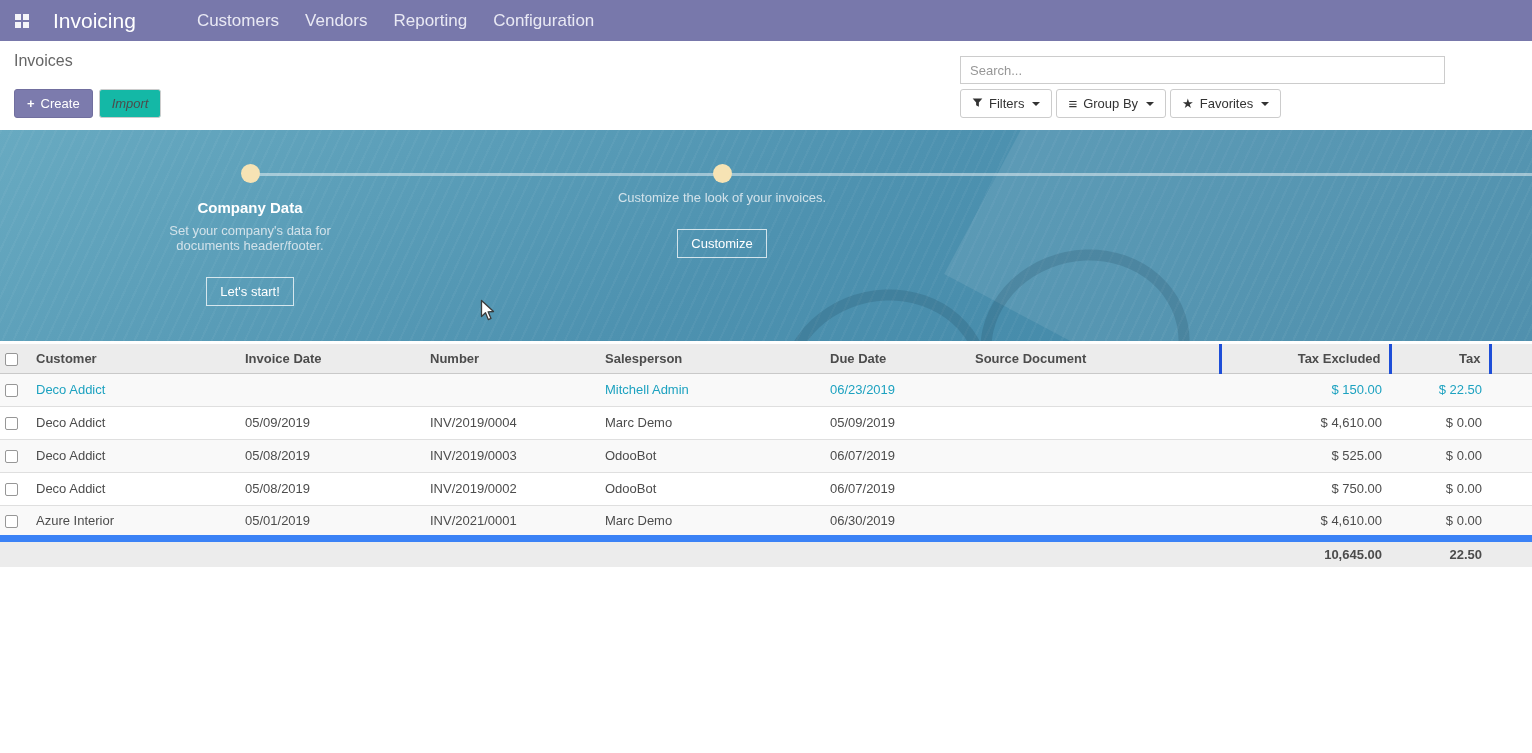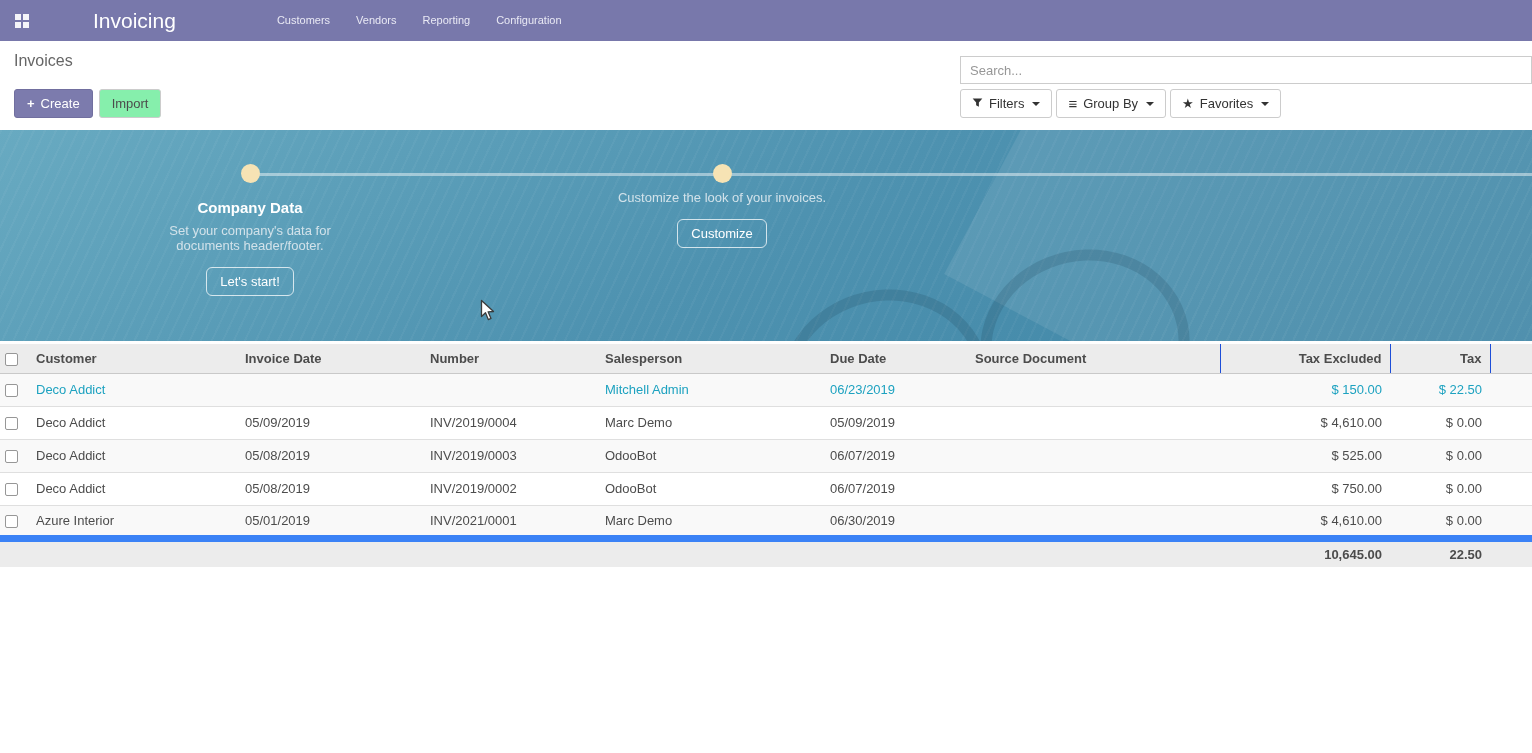--- a/index.html
+++ b/index.html
@@ -4,35 +4,35 @@
 <style>
   * { box-sizing: border-box; margin: 0; padding: 0; }
   html,body { width:1532px; height:753px; }
   body {
     font-family: "Liberation Sans", sans-serif;
     background:#fff; position:relative; overflow:hidden;
     color:#4c4c4c;
   }
 
   
-  .navbar { height:41px; background:#7878ab; display:flex; align-items:center; padding:0 16px 0 8px;gap:40px; }
+  .navbar { height:41px; background:#7878ab; display:flex; align-items:center; padding:0 16px 0 8px; }
   .apps-btn { width:28px; height:28px; display:flex; align-items:center; justify-content:center; cursor:pointer; }
   .brand { color:#fff; font-size:21px; font-weight:400; margin-left:17px; cursor:pointer; }
   .nav-menu { display:flex; margin-left:48px; height:41px; }
-  .nav-item { color:#e9e9f4; font-size:11px; line-height:41px; padding:0 13px; cursor:pointer; }
+  .nav-item { color:#e9e9f4; font-size:17px; line-height:41px; padding:0 13px; cursor:pointer; }
 
   
   .control-panel { position:relative; height:89px; background:#fff; }
   .page-title { position:absolute; left:14px; top:11px; font-size:16px; font-weight:400; color:#666; }
   .btn-row { position:absolute; left:14px; top:48px; display:flex; gap:6px; }
   .btn { height:29px; padding:0 12px; font-size:13px; border-radius:3px; display:inline-flex; align-items:center; gap:6px; cursor:pointer; border:1px solid transparent; }
   .btn-primary { background:#7c7bad; color:#fff; border-color:#716f9f; }
-  .btn-default { background:#86efac; color:#4c4c4c; border-color:#ccc; }
+  .btn-default { background:#14b8a6; color:#4c4c4c; border-color:#ccc;font-style:italic; }
   .plus-glyph { font-weight:bold; font-size:13px; }
-  .search-box { position:absolute; left:960px; top:15px; width:572px; height:28px; border:1px solid #ccc; padding:0 9px; font-size:13px; color:#555; outline:none; font-family:"Liberation Sans",sans-serif; }
+  .search-box { position:absolute; left:960px; top:15px; width:485px; height:28px; border:1px solid #ccc; padding:0 9px; font-size:13px; color:#555; outline:none; font-family:"Liberation Sans",sans-serif; }
   .search-box::placeholder { color:#979797; }
   .filter-row { position:absolute; left:960px; top:48px; display:flex; gap:4px; }
   .cp-btn { height:29px; border:1px solid #ccc; background:#fff; border-radius:3px; font-size:13px; color:#333; display:inline-flex; align-items:center; gap:6px; padding:0 11px; cursor:pointer;text-align:right; }
   .caret { width:0; height:0; border-left:4px solid transparent; border-right:4px solid transparent; border-top:4px solid #333; margin-left:2px; }
   .gb-glyph { font-size:15px; font-weight:bold; line-height:1; }
   .star-glyph { font-size:13px; line-height:1; }
 
   
   .banner { position:relative; height:211px; overflow:hidden;
     background:linear-gradient(150deg,#68aac1 0%,#4e92b0 50%,#3f86a6 100%); }
@@ -42,27 +42,27 @@
     background:rgba(255,255,255,.09); transform:rotate(28deg); }
   .banner .lens { position:absolute; border:11px solid rgba(20,50,70,.16); border-radius:50%; }
   .lens1 { width:210px; height:190px; left:780px; top:160px; transform:rotate(-12deg); }
   .lens2 { width:210px; height:190px; left:980px; top:120px; transform:rotate(-12deg); }
   .progress-line { position:absolute; left:250px; right:0; top:43px; height:3px; background:rgba(255,255,255,.45); }
   .step { position:absolute; top:34px; width:280px; text-align:center; }
   .step-1 { left:110px; } .step-2 { left:582px; } .step-3 { left:1054px; }
   .dot { width:19px; height:19px; border-radius:50%; background:#f6e3b4; margin:0 auto; }
   .step-title { margin-top:16px; font-size:15px; font-weight:bold; color:#fff; }
   .step-desc { margin-top:7px; font-size:13px; line-height:15px; color:#d2e2ea; padding:0 30px; }
-  .step-btn { margin-top:14px; background:transparent; border:1px solid rgba(255,255,255,.75); color:#fff; font-size:13px; padding:6px 13px; border-radius:6px; cursor:pointer; font-family:"Liberation Sans",sans-serif; }
+  .step-btn { margin-top:24px; background:transparent; border:1px solid rgba(255,255,255,.75); color:#fff; font-size:13px; padding:6px 13px; border-radius:0; cursor:pointer; font-family:"Liberation Sans",sans-serif; }
 
   
   .list-table { width:1532px; border-collapse:collapse; table-layout:fixed; margin-top:3px; font-size:13px; color:#4c4c4c; }
   .list-table thead th { height:29px; background:#ececec; font-weight:bold; text-align:left; padding:0 8px; border-bottom:1px solid #c9c9c9; cursor:pointer; white-space:nowrap; overflow:hidden; }
   .list-table th.num, .list-table td.num { text-align:right; }
-  .list-table th.bl, .list-table td.bl-f { border-left:1px solid #1d4ed8; }
+  .list-table th.bl, .list-table td.bl-f { border-left:3px solid #1d4ed8; }
   .list-table tbody td { height:33px; border-top:1px solid #dfdfdf; padding:0 8px; white-space:nowrap; overflow:hidden; }
   .list-table tbody tr:nth-child(odd) { background:rgba(0,0,0,.022); }
   .list-table tbody tr { cursor:pointer; }
   tr.draft td { color:#1da2c0; }
   .list-table tfoot td { height:29px; background:#ececec; border-top:7px solid #3b82f6; font-weight:bold; padding:0 8px; }
   .cb-cell { padding:0 0 0 5px !important; }
   .cb { display:inline-block; width:13px; height:13px; border:1px solid #979797; border-radius:2px; background:#fff; vertical-align:middle; cursor:pointer; }
 
   
   .cursor { position:absolute; left:480px; top:299px; z-index:50; pointer-events:none; }

